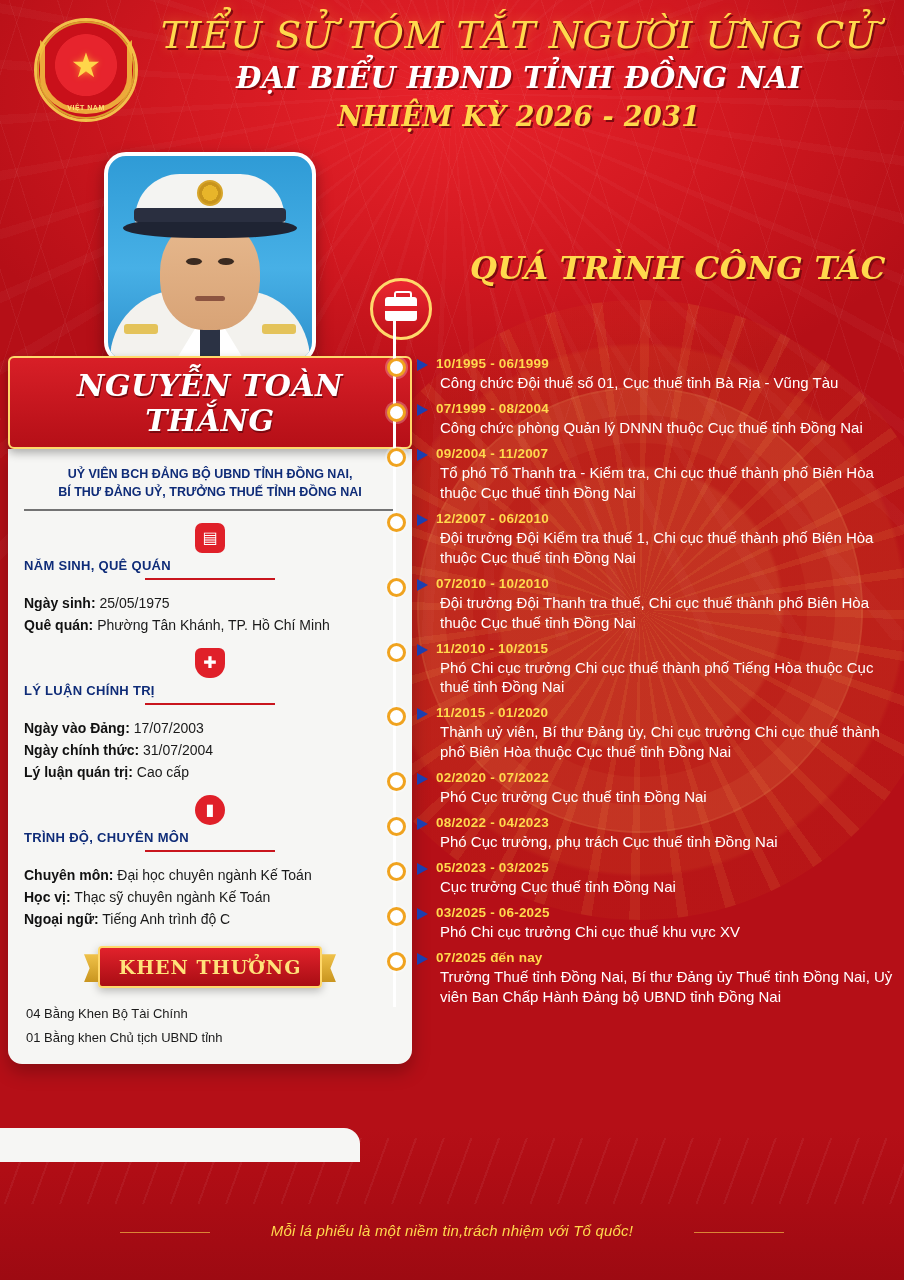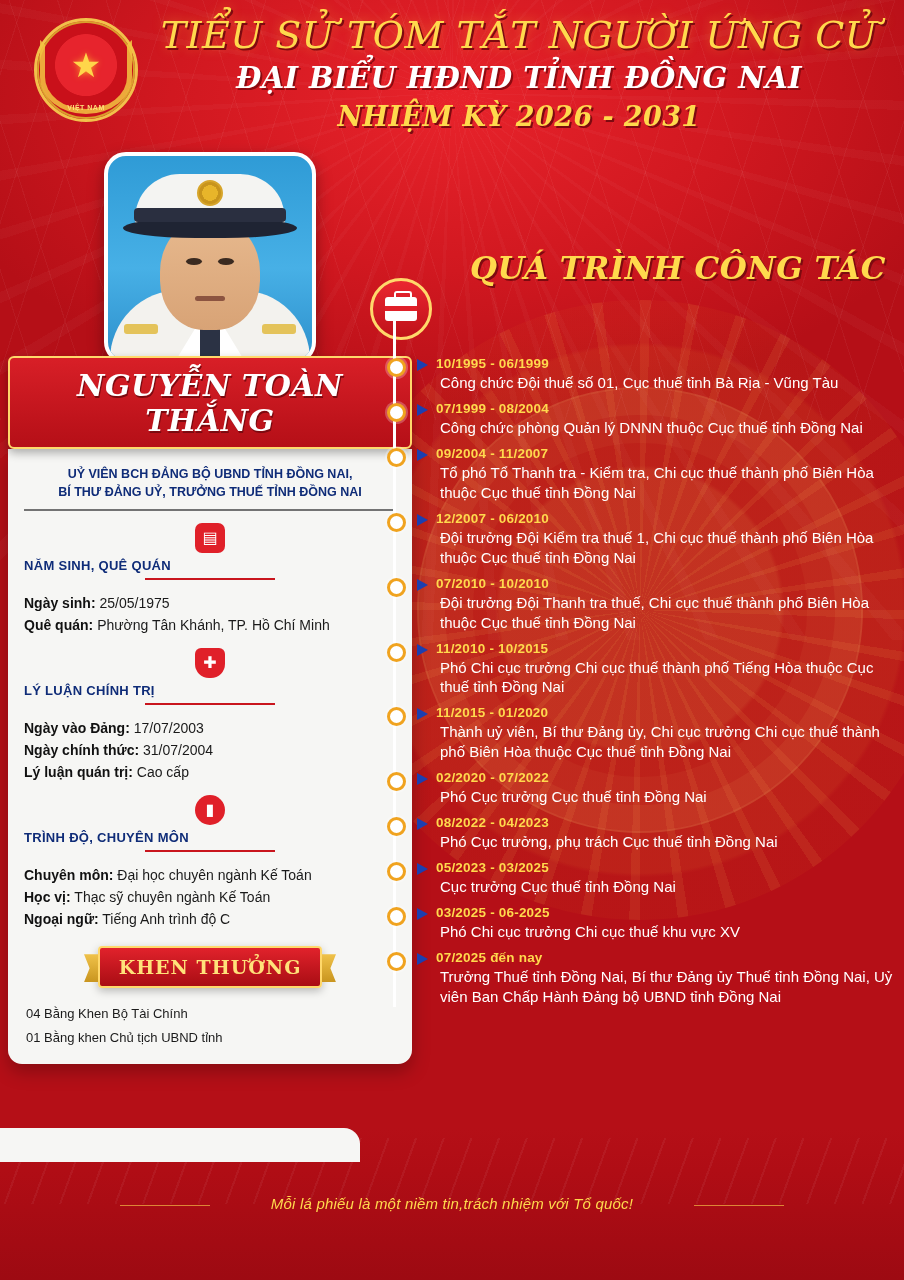--- a/index.html
+++ b/index.html
@@ -346,21 +346,21 @@
     position:absolute; left:0; right:0; bottom:0; height: 152px;
     background: linear-gradient(180deg, rgba(180,13,21,0) 0%, #b00d15 28%, #9d0a12 100%);
     z-index: 4;
   }
   .footer-band:before{
     content:"";
     position:absolute; left:0; right:0; top: 10px; height: 66px;
     background: repeating-linear-gradient(110deg, rgba(255,255,255,.05) 0 2px, transparent 2px 26px);
   }
   .slogan {
-    position:absolute; left:0; right:0; bottom: 68px;
+    position:absolute; left:0; right:0; bottom: 41px;
     text-align:center;
     color:#ffd94d;
     font-style: italic;
     font-size: 15px;
     letter-spacing: .2px;
     z-index: 7;
   }
   .slogan:before, .slogan:after{
     content:"";
     position:absolute; top: 10px; width: 90px; height:1px; background: rgba(255,217,77,.6);

